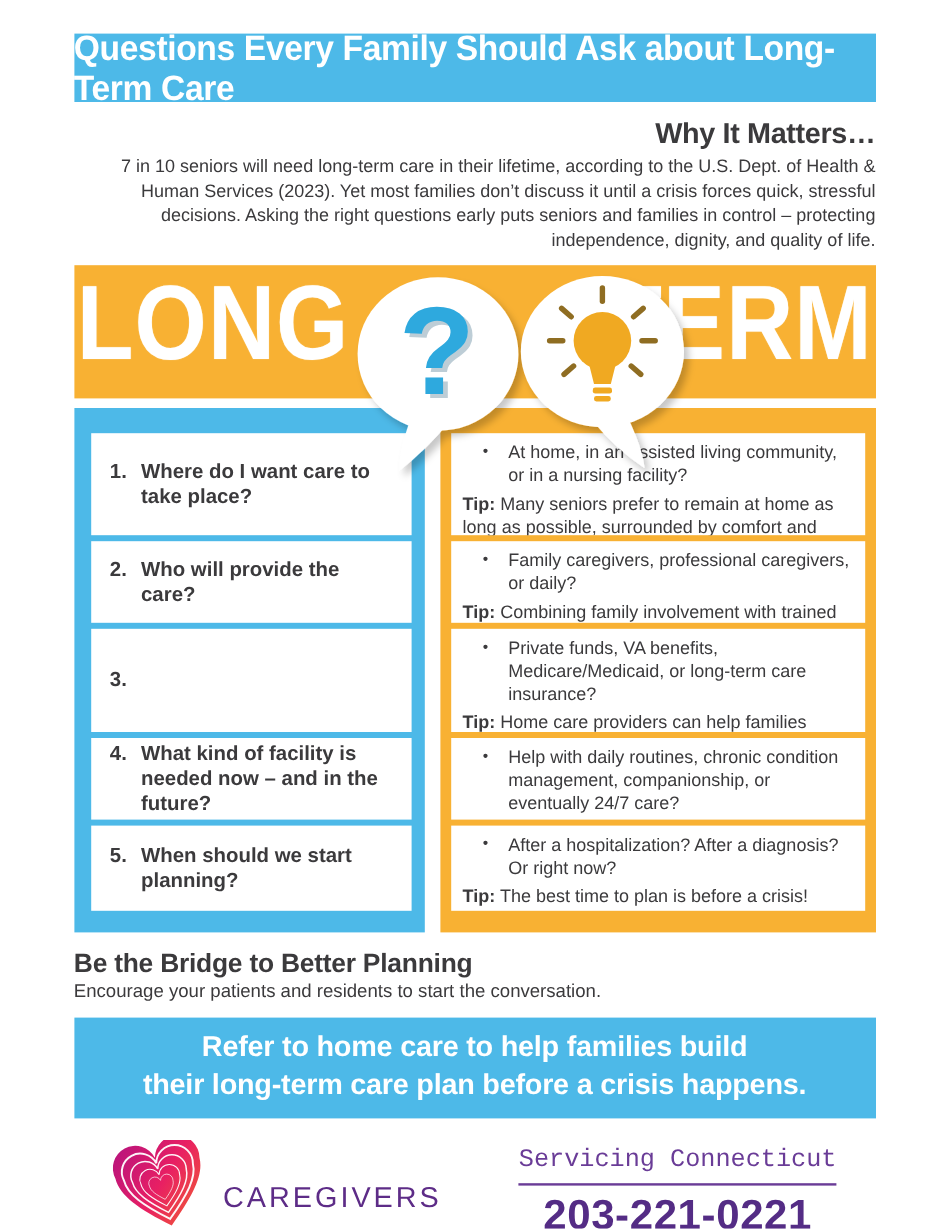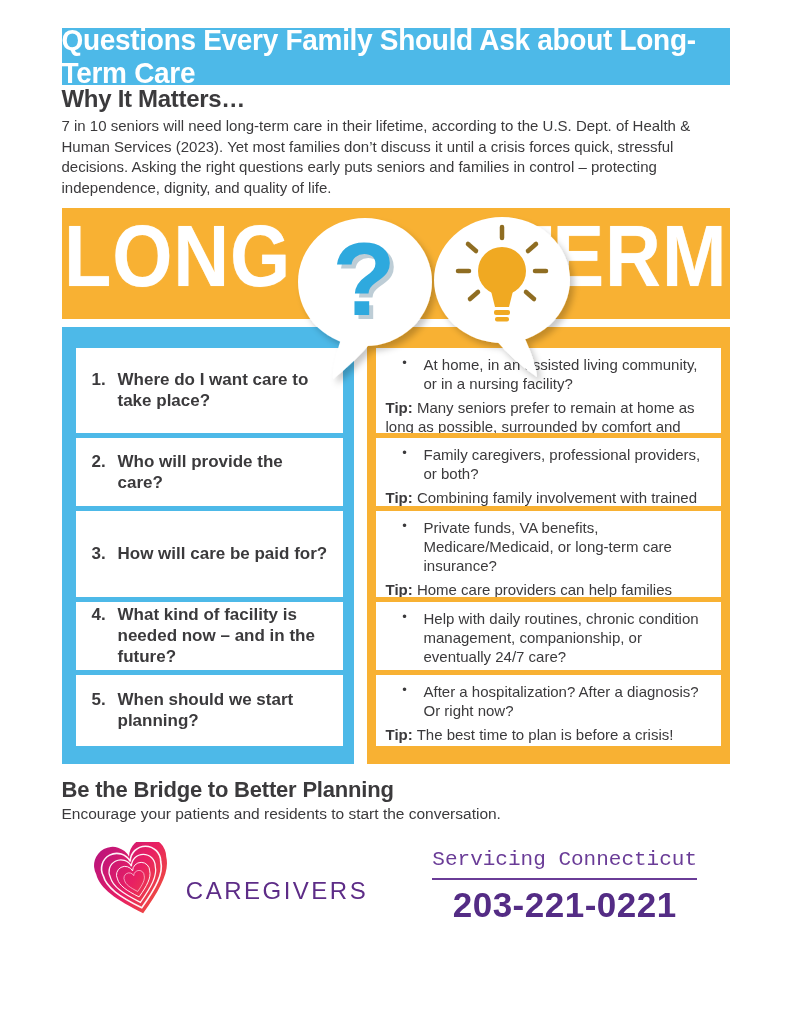--- a/index.html
+++ b/index.html
@@ -11,21 +11,21 @@
   .top-banner {
     margin-top:28px; height:57px; background:#4db9e8;
     display:flex; align-items:center; justify-content:center;
   }
   .top-banner .title {
     color:#fff; font-weight:bold; font-size:28px; letter-spacing:-0.3px;
     transform:scaleY(1.05);
   }
 
   
-  .why { text-align:left; margin-top:0; }
+  .why { text-align:right; margin-top:13px; }
   .why h2 { font-size:24px; font-weight:bold; color:#3b3a3c; letter-spacing:-0.3px; }
   .why p { font-size:15px; line-height:1.38; max-width:738px; margin:3px auto 0; color:#3b3a3c; }
 
   
   .hero {
     margin-top:9px; height:111px; background:#f8b133; position:relative;
   }
   .hero .word {
     position:absolute; top:4px; color:#fff; font-weight:800; font-size:88px;
     letter-spacing:1px; transform:scaleX(0.88); line-height:1;
@@ -143,21 +143,20 @@
         </div>
         <div class="qbox r2">
           <div class="qrow">
               <span class="qnum">2.</span>
               <span>Who will provide the care?</span>
             </div>
         </div>
         <div class="qbox r3">
           <div class="qrow">
               <span class="qnum">3.</span>
-              <span>How will care be paid for?</span>
             </div>
         </div>
         <div class="qbox r4">
           <div class="qrow">
               <span class="qnum">4.</span>
               <span>What kind of facility is needed now – and in the future?</span>
             </div>
         </div>
         <div class="qbox r5">
           <div class="qrow">
@@ -171,21 +170,21 @@
         <div class="abox r1">
           <div class="bullet-row">
               <span class="dot">•</span>
               <span class="btext">At home, in an assisted living community, or in a nursing facility?</span>
             </div>
           <div class="tip"><b>Tip:</b> <span>Many seniors prefer to remain at home as long as possible, surrounded by comfort and routine.</span></div>
         </div>
         <div class="abox r2">
           <div class="bullet-row">
               <span class="dot">•</span>
-              <span class="btext">Family caregivers, professional providers, or both?</span>
+              <span class="btext">Family caregivers, professional caregivers, or daily?</span>
             </div>
           <div class="tip"><b>Tip:</b> <span>Combining family involvement with trained home care professionals eases the burden and improves safety.</span></div>
         </div>
         <div class="abox r3">
           <div class="bullet-row">
               <span class="dot">•</span>
               <span class="btext">Private funds, VA benefits, Medicare/Medicaid, or long-term care insurance?</span>
             </div>
           <div class="tip"><b>Tip:</b> <span>Home care providers can help families explore and coordinate payer options.</span></div>
         </div>
@@ -204,20 +203,24 @@
           <div class="tip"><b>Tip:</b> <span>The best time to plan is before a crisis! Early support reduces risks and avoids rushed decisions.</span></div>
         </div>
       </div>
     </div>
 
     <div class="bridge">
       <h2>Be the Bridge to Better Planning</h2>
       <div class="line">Encourage your patients and residents to start the conversation.</div>
     </div>
 
+    <div class="cta">
+      <div>Refer to home care to help families build</div>
+      <div>their long-term care plan before a crisis happens.</div>
+    </div>
 
     <div class="footer">
       <div class="logo-block">
         <div class="logo-row">
           <svg width="82" height="78" viewBox="0 0 100 95">
             <defs>
               <linearGradient id="heartgrad" x1="0" y1="0" x2="1" y2="1">
                 <stop offset="0%" stop-color="#b5137f"></stop>
                 <stop offset="50%" stop-color="#e81f63"></stop>
                 <stop offset="100%" stop-color="#f2672a"></stop>

